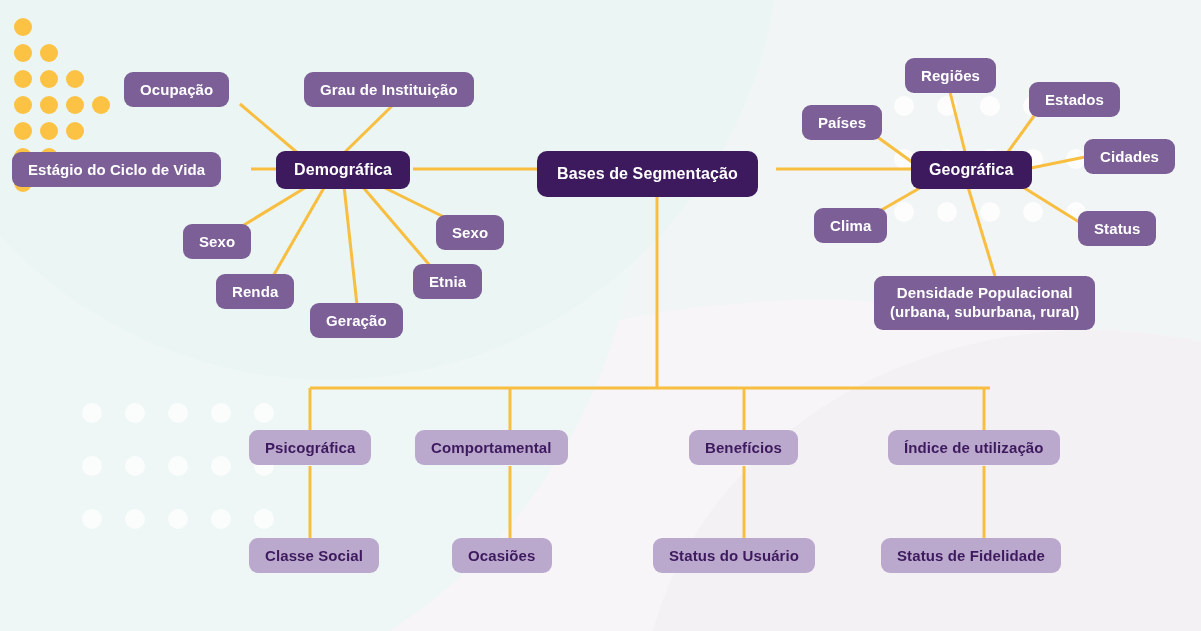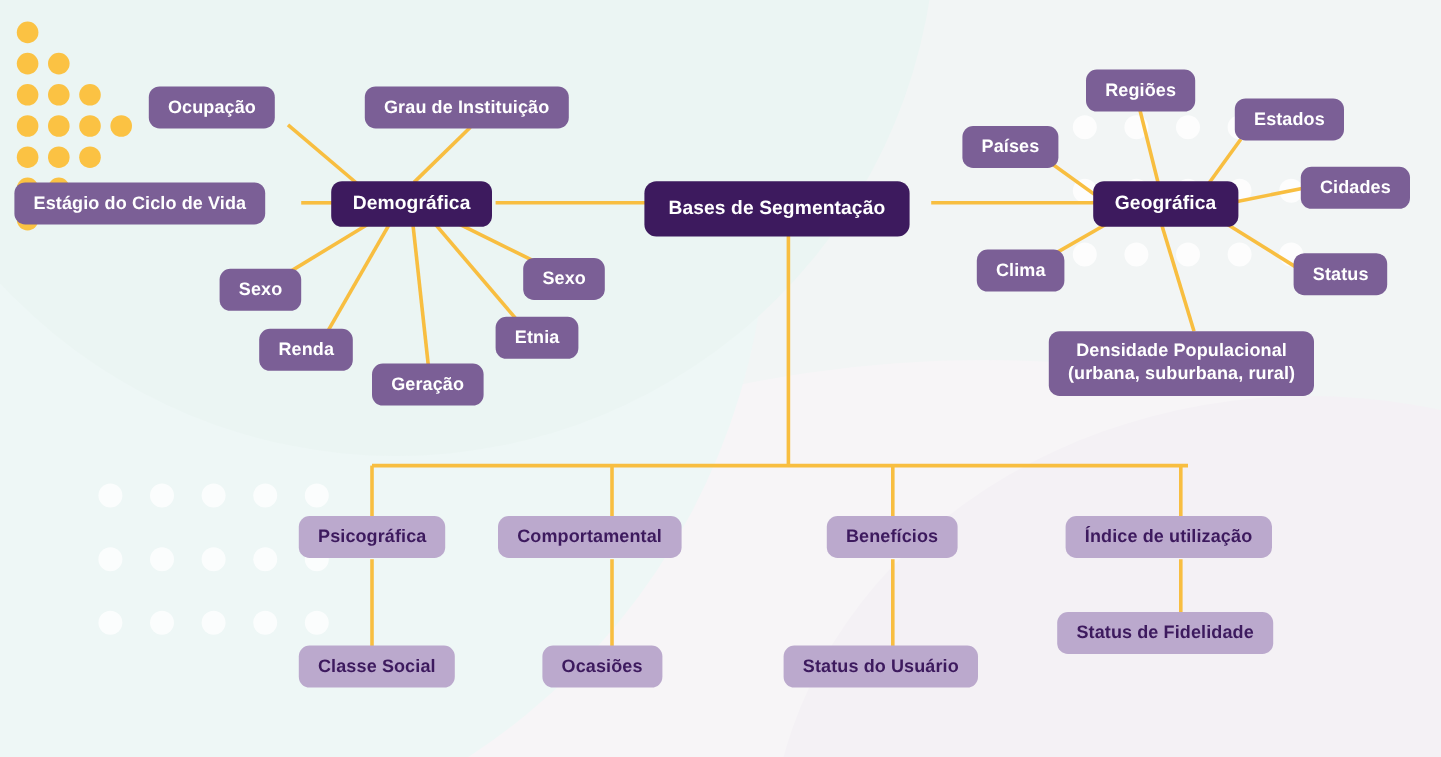--- a/index.html
+++ b/index.html
@@ -253,17 +253,17 @@
 
   <div class="node n-sub" style="left:452px;top:538px;">
     <span class="lbl">Ocasiões</span>
   </div>
   <div class="node n-sub" style="left:249px;top:538px;">
     <span class="lbl">Classe Social</span>
   </div>
   <div class="node n-sub" style="left:653px;top:538px;justify-content:flex-end;">
     <span class="lbl">Status do Usuário</span>
   </div>
-  <div class="node n-sub" style="left:881px;top:510px;">
+  <div class="node n-sub" style="left:881px;top:538px;">
     <span class="lbl">Status de Fidelidade</span>
   </div>
 
 </div>
 
 </body></html>

